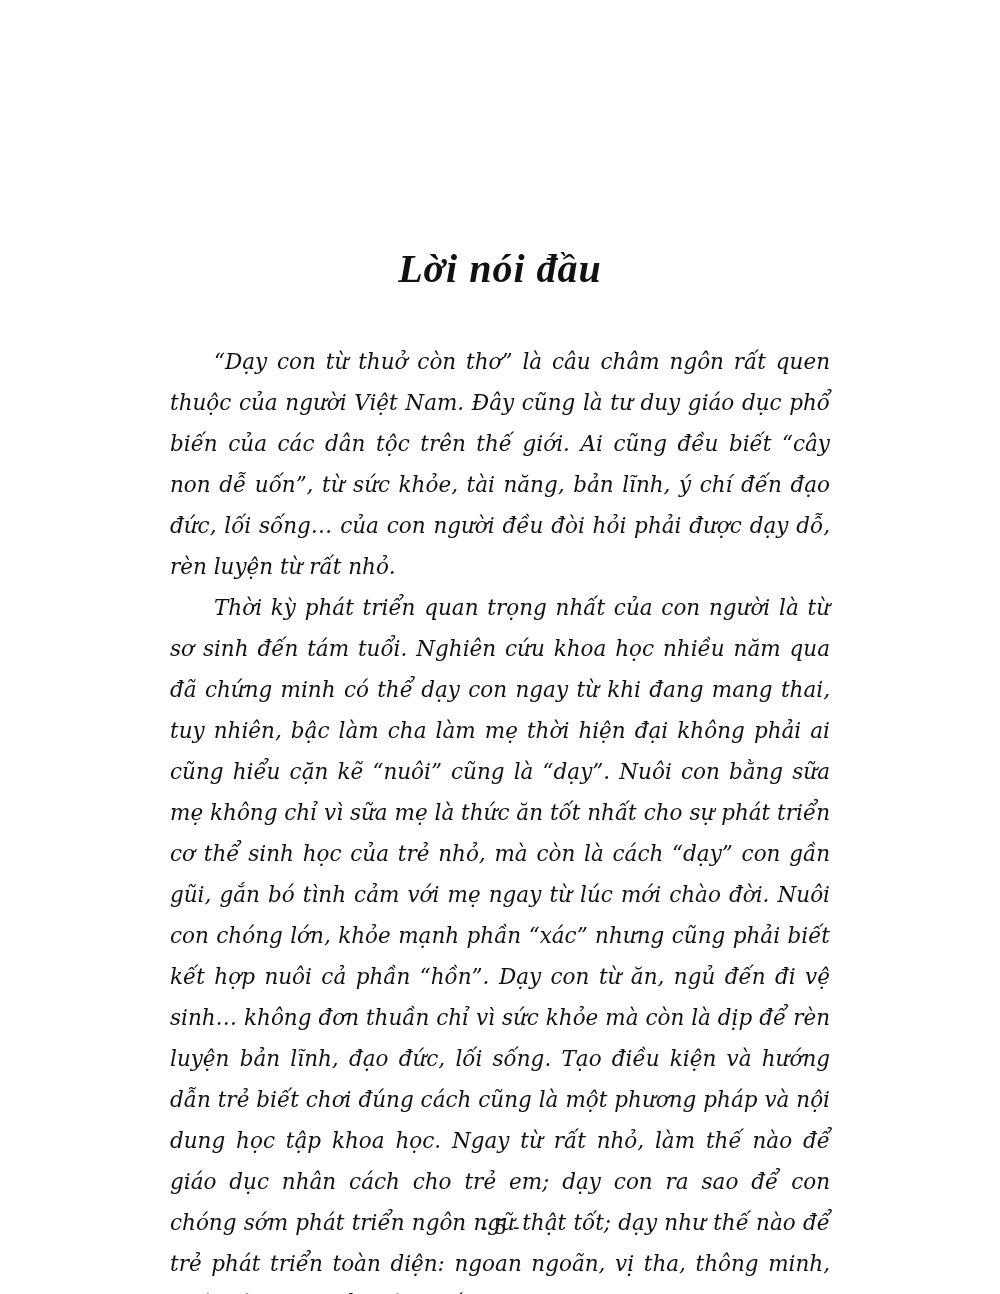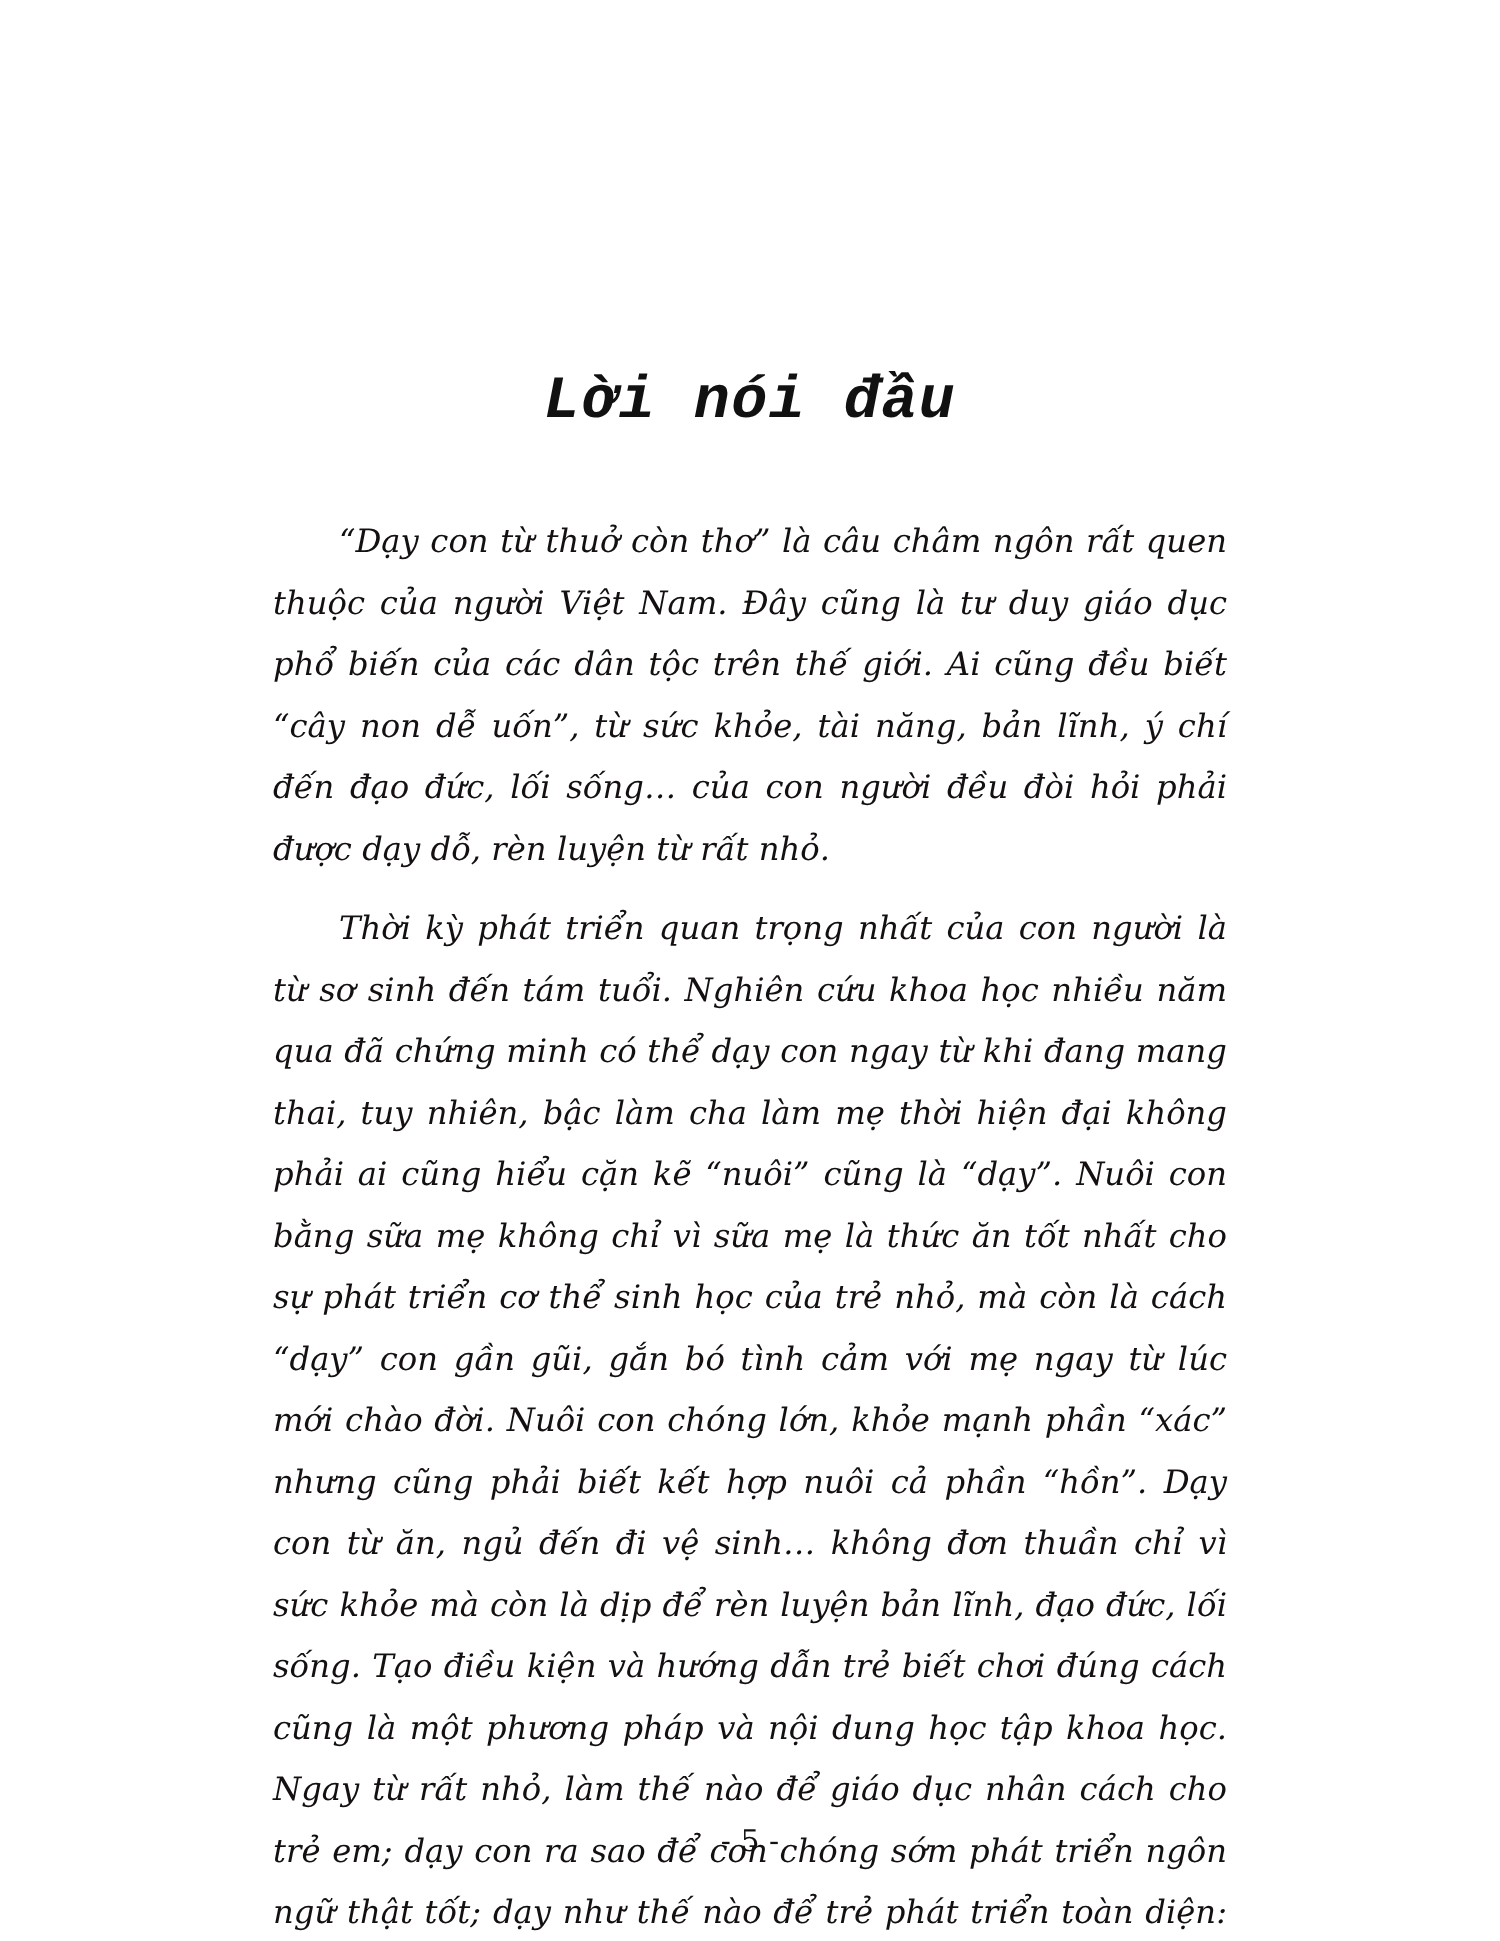--- a/index.html
+++ b/index.html
@@ -17,42 +17,42 @@
     box-sizing: border-box;
   }
   .content {
     position: absolute;
     left: 170px;
     top: 0;
     width: 660px;
     height: 100%;
   }
   .page-title {
-    font-family: Liberation Mono, monospace;
+    font-family: Liberation Serif, serif;
     font-style: italic;
     font-weight: 700;
     font-size: 40px;
     color: #111111;
     text-align: center;
     margin-top: 245px;
     letter-spacing: 1px;
     line-height: 1.2;
   }
   .body-text {
     margin-top: 48px;
     font-family: "DejaVu Serif", "Liberation Serif", serif;
     font-style: italic;
     font-size: 21.5px;
     line-height: 41px;
     color: #14100f;
     text-align: justify;
     text-justify: inter-word;
   }
   .body-text p {
-    margin: 12px;
+    margin: 0;
     text-indent: 44px;
   }
   .page-number {
     position: absolute;
     left: 0;
     right: 0;
     bottom: 55px;
     text-align: center;
     font-family: "DejaVu Serif", "Liberation Serif", serif;
     font-size: 20px;

